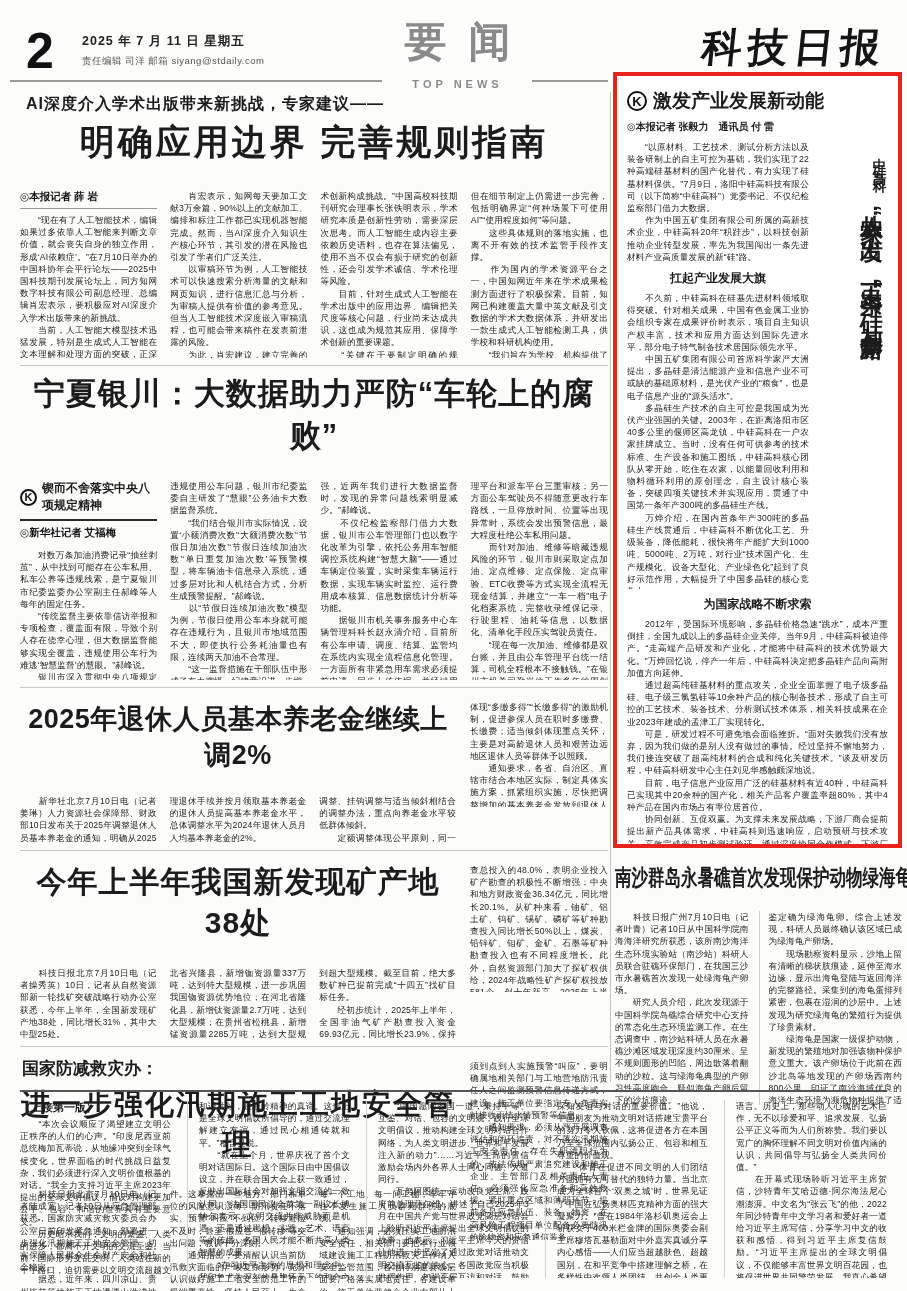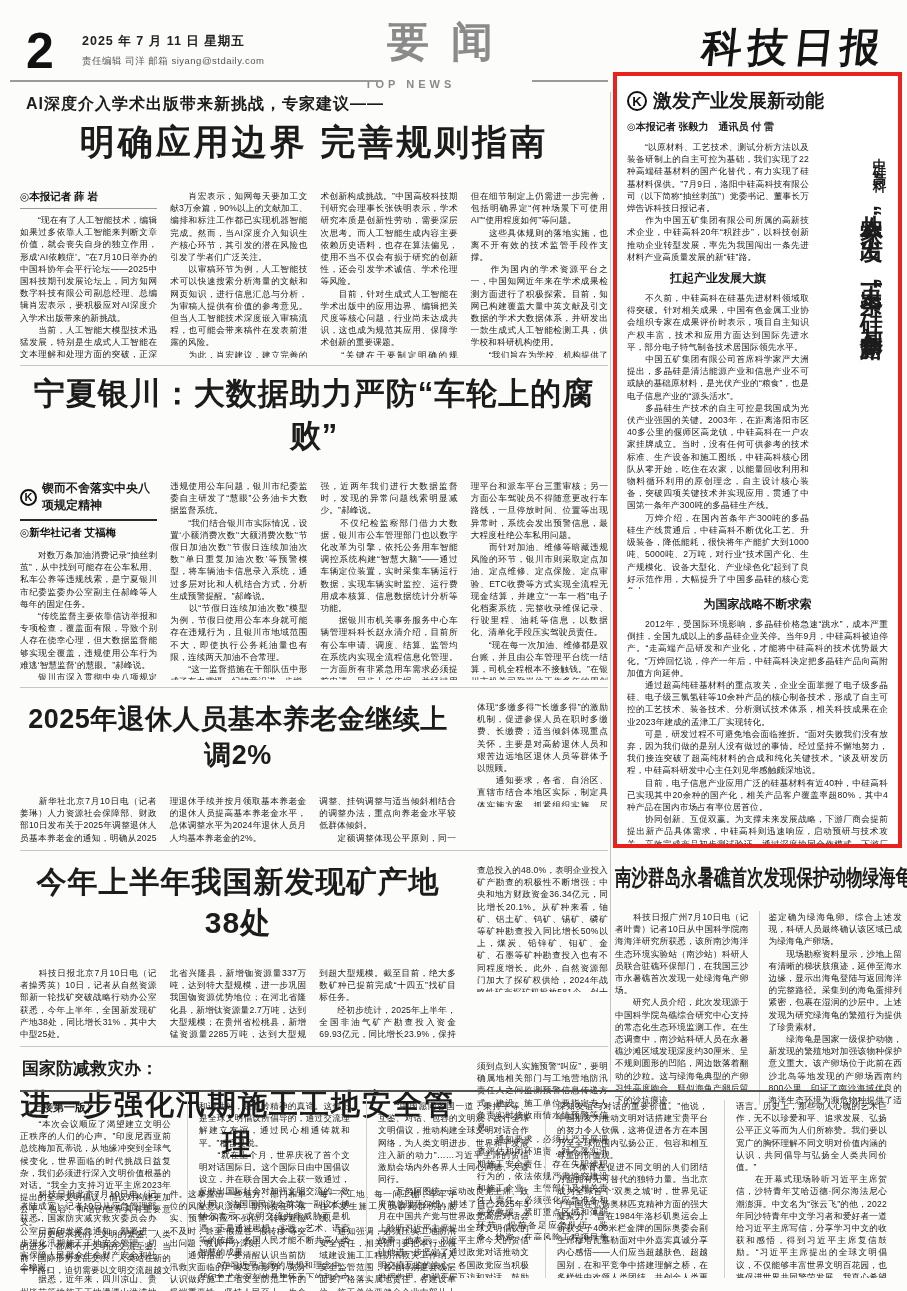--- a/index.html
+++ b/index.html
@@ -7,21 +7,21 @@
   .page {
     position:relative; width:907px; height:1291px; margin:0 auto;
     background:#fcfcfa; overflow:hidden; color:#1c1c1c;
     font-family:"Liberation Sans","DejaVu Sans",sans-serif;
   }
   
   .page-num { position:absolute; left:26px; top:26px; font-size:50px; font-weight:900; line-height:1; color:#111; }
   .date-block { position:absolute; left:82px; top:33px; }
   .date-line { font-size:12.5px; font-weight:bold; color:#222; letter-spacing:1px; }
   .editor-line { font-size:9.5px; color:#555; margin-top:5px; letter-spacing:0.5px; }
-  .section-block { position:absolute; left:365px; top:14px; width:185px; text-align:left; }
+  .section-block { position:absolute; left:365px; top:14px; width:185px; text-align:center; }
   .section-title { font-size:42px; font-weight:900; color:#8a8a8a; letter-spacing:22px; padding-left:22px; font-family:"DejaVu Sans",sans-serif; }
   .section-sub { font-size:11px; font-weight:bold; color:#8a8a8a; letter-spacing:4px; margin-top:8px; }
   .hline-left { position:absolute; top:80px; left:10px; width:372px; height:2px; background:#9a9a9a; }
   .hline-right { position:absolute; top:80px; left:532px; width:76px; height:2px; background:#9a9a9a; }
   .masthead { position:absolute; left:702px; top:20px; font-size:40px; font-weight:900; color:#151515;
     font-family:"DejaVu Serif","Liberation Serif",serif; letter-spacing:6px; transform:skewX(-6deg); }
   
   .col-text { font-size:8.6px; line-height:1.42; text-align:justify; white-space:pre-line; color:#202020; letter-spacing:0.2px; }
   .byline { font-size:10.5px; font-weight:bold; color:#111; padding-bottom:4px; margin-bottom:5px; border-bottom:1px solid #999; }
   .k-badge { display:inline-flex; align-items:center; justify-content:center; border-radius:50%;
@@ -33,21 +33,21 @@
   .art-ai .kicker { font-size:16px; font-weight:bold; letter-spacing:1px; margin:2px 0 4px 6px; }
   .art-ai .headline { font-size:35px; font-weight:900; text-align:center; letter-spacing:3px; margin:2px 0 10px; }
   .cols { display:flex; gap:13px; overflow:hidden; }
   .cols > div { flex:1 1 0; min-width:0;margin-top:14px; }
   .art-ai .cols { height:182px; }
   .art-yc .headline { font-size:31px; font-weight:900; text-align:center; letter-spacing:1px; margin:4px 0 9px; }
   .art-yc .cols { height:214px; }
   .tag-row { display:flex; align-items:center; gap:5px; font-size:12px; font-weight:900;
     border-bottom:2px solid #2a2a2a; padding-bottom:5px; margin-bottom:5px; }
   .tag-row .k-badge { width:17px; height:17px; font-size:11px; }
-  .split-row { display:flex; gap:21px; }
+  .split-row { display:flex; gap:14px; }
   .split-main { width:436px; flex:none; }
   .split-side { flex:1 1 0; min-width:0; overflow:hidden; padding-top:6px; }
   .art-pension .headline { font-size:27px; font-weight:900; text-align:center; letter-spacing:0.5px; margin:6px 0 8px; }
   .art-pension .cols { height:62px; }
   .art-pension .split-side { height:112px; }
   .art-mineral .headline { font-size:30px; font-weight:900; text-align:center; letter-spacing:1px; margin:4px 0 9px; }
   .art-mineral .cols { height:86px; }
   .art-mineral .split-side { height:134px; }
   .art-flood .kicker { font-size:17px; font-weight:900; margin:3px 0 5px 2px; }
   .art-flood .headline { font-size:29px; font-weight:900; text-align:center; letter-spacing:2px; margin:0 0 9px; }
@@ -213,21 +213,21 @@
   <div class="vrule"></div>
 
   <div class="redbox">
     <div class="rb-tag-row">
       <span class="k-badge">K</span>
       <span>激发产业发展新动能</span>
     </div>
     <div class="rb-byline">◎本报记者 张毅力　通讯员 付 雷</div>
     <div class="rb-top">
       <div class="rb-textcol">
-        <div class="col-text">　　“以原材料、工艺技术、测试分析方法以及装备研制上的自主可控为基础，我们实现了22种高端硅基材料的国产化替代，有力实现了硅基材料保供。”7月9日，洛阳中硅高科技有限公司（以下简称“抽丝剥茧”）党委书记、董事长万烨告诉科技日报记者。
+        <div class="col-text">　　“以原材料、工艺技术、测试分析方法以及装备研制上的自主可控为基础，我们实现了22种高端硅基材料的国产化替代，有力实现了硅基材料保供。”7月9日，洛阳中硅高科技有限公司（以下简称“中硅高科”）党委书记、不仅纪检监察部门借力大数据。
 　　作为中国五矿集团有限公司所属的高新技术企业，中硅高科20年“积跬步”，以科技创新推动企业转型发展，率先为我国闯出一条先进材料产业高质量发展的新“硅”路。</div>
         <div class="rb-sub">扛起产业发展大旗</div>
         <div class="col-text">　　不久前，中硅高科在硅基先进材料领域取得突破。针对相关成果，中国有色金属工业协会组织专家在成果评价时表示，项目自主知识产权丰富，技术和应用方面达到国际先进水平，部分电子特气制备技术居国际领先水平。
 　　中国五矿集团有限公司首席科学家严大洲提出，多晶硅是清洁能源产业和信息产业不可或缺的基础原材料，是光伏产业的“粮食”，也是电子信息产业的“源头活水”。
 　　多晶硅生产技术的自主可控是我国成为光伏产业强国的关键。2003年，在距离洛阳市区40多公里的偃师区高龙镇，中硅高科在一户农家挂牌成立。当时，没有任何可供参考的技术标准、生产设备和施工图纸，中硅高科核心团队从零开始，吃住在农家，以能量回收利用和物料循环利用的原创理念，自主设计核心装备，突破四项关键技术并实现应用，贯通了中国第一条年产300吨的多晶硅生产线。
 　　万烨介绍，在国内首条年产300吨的多晶硅生产线贯通后，中硅高科不断优化工艺、升级装备，降低能耗，很快将年产能扩大到1000吨、5000吨、2万吨，对行业“技术国产化、生产规模化、设备大型化、产业绿色化”起到了良好示范作用，大幅提升了中国多晶硅的核心竞争力。</div>
       </div>
       <div class="rb-vtitle">
         <span class="small">中硅高科：</span>
         <span class="big">从农家“出发”，走出一条“硅”基创新路</span>

